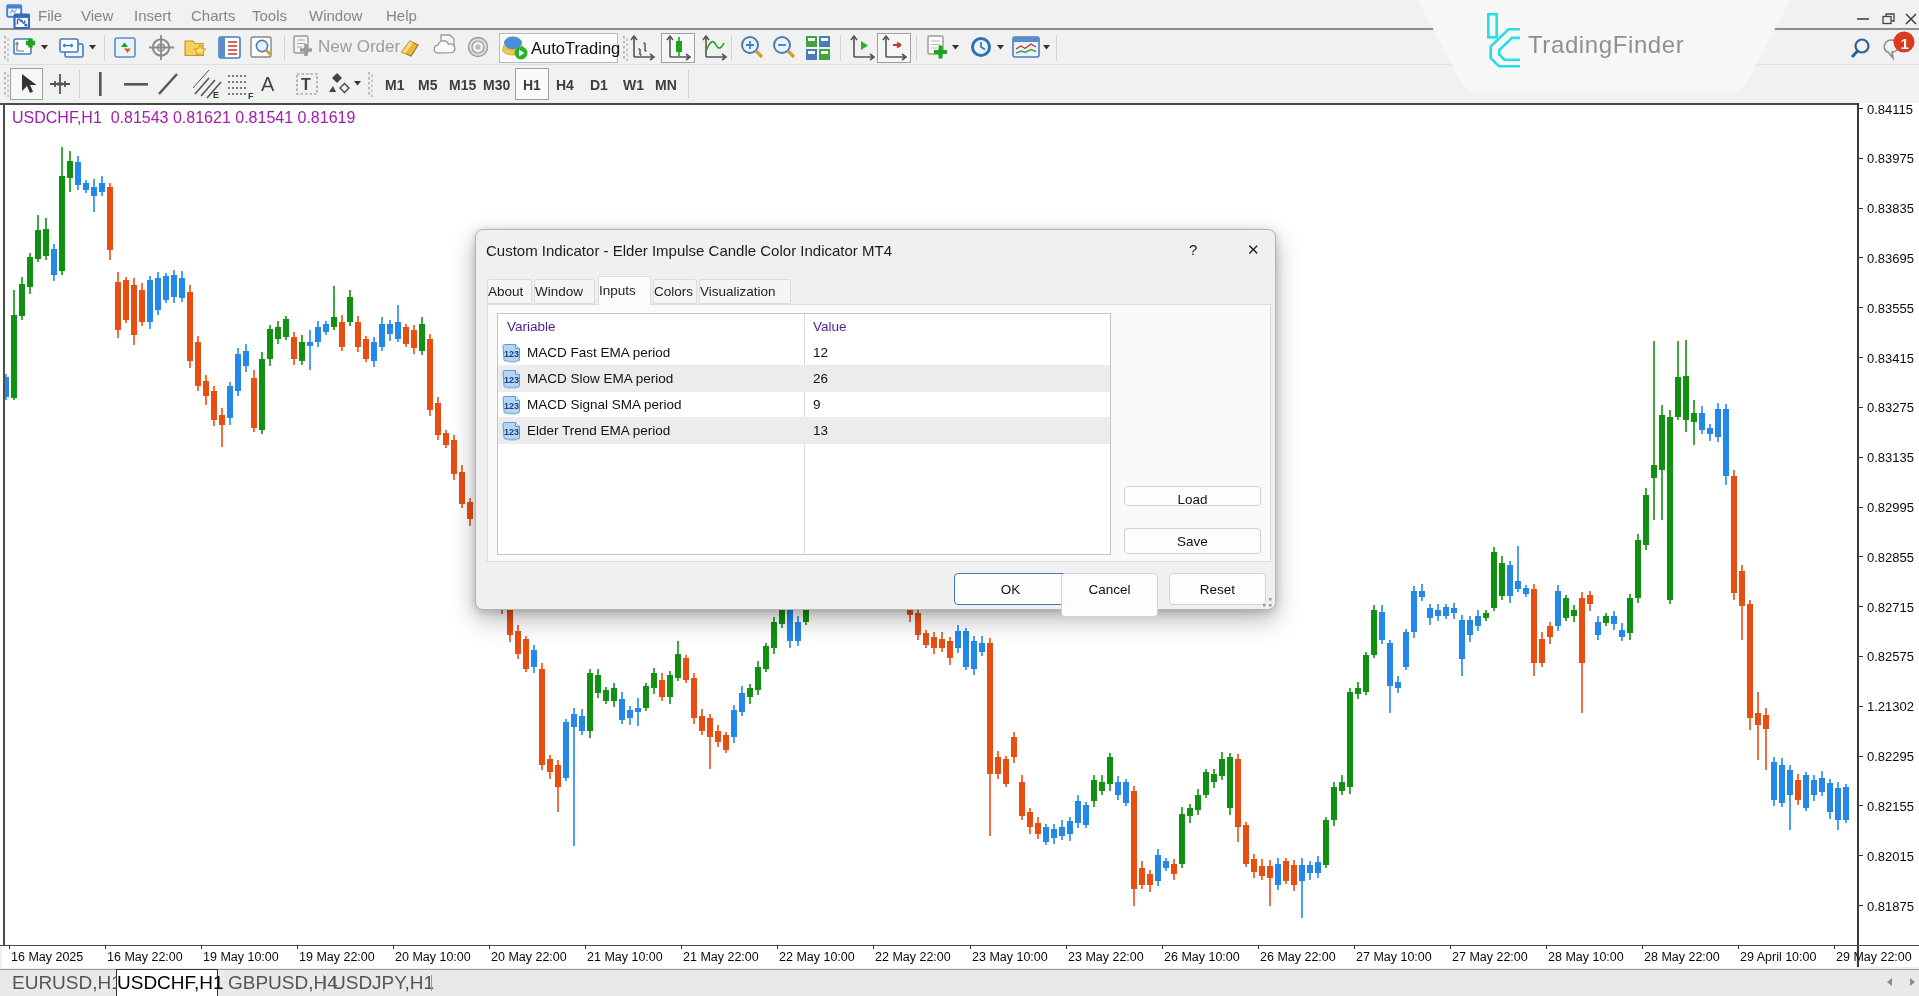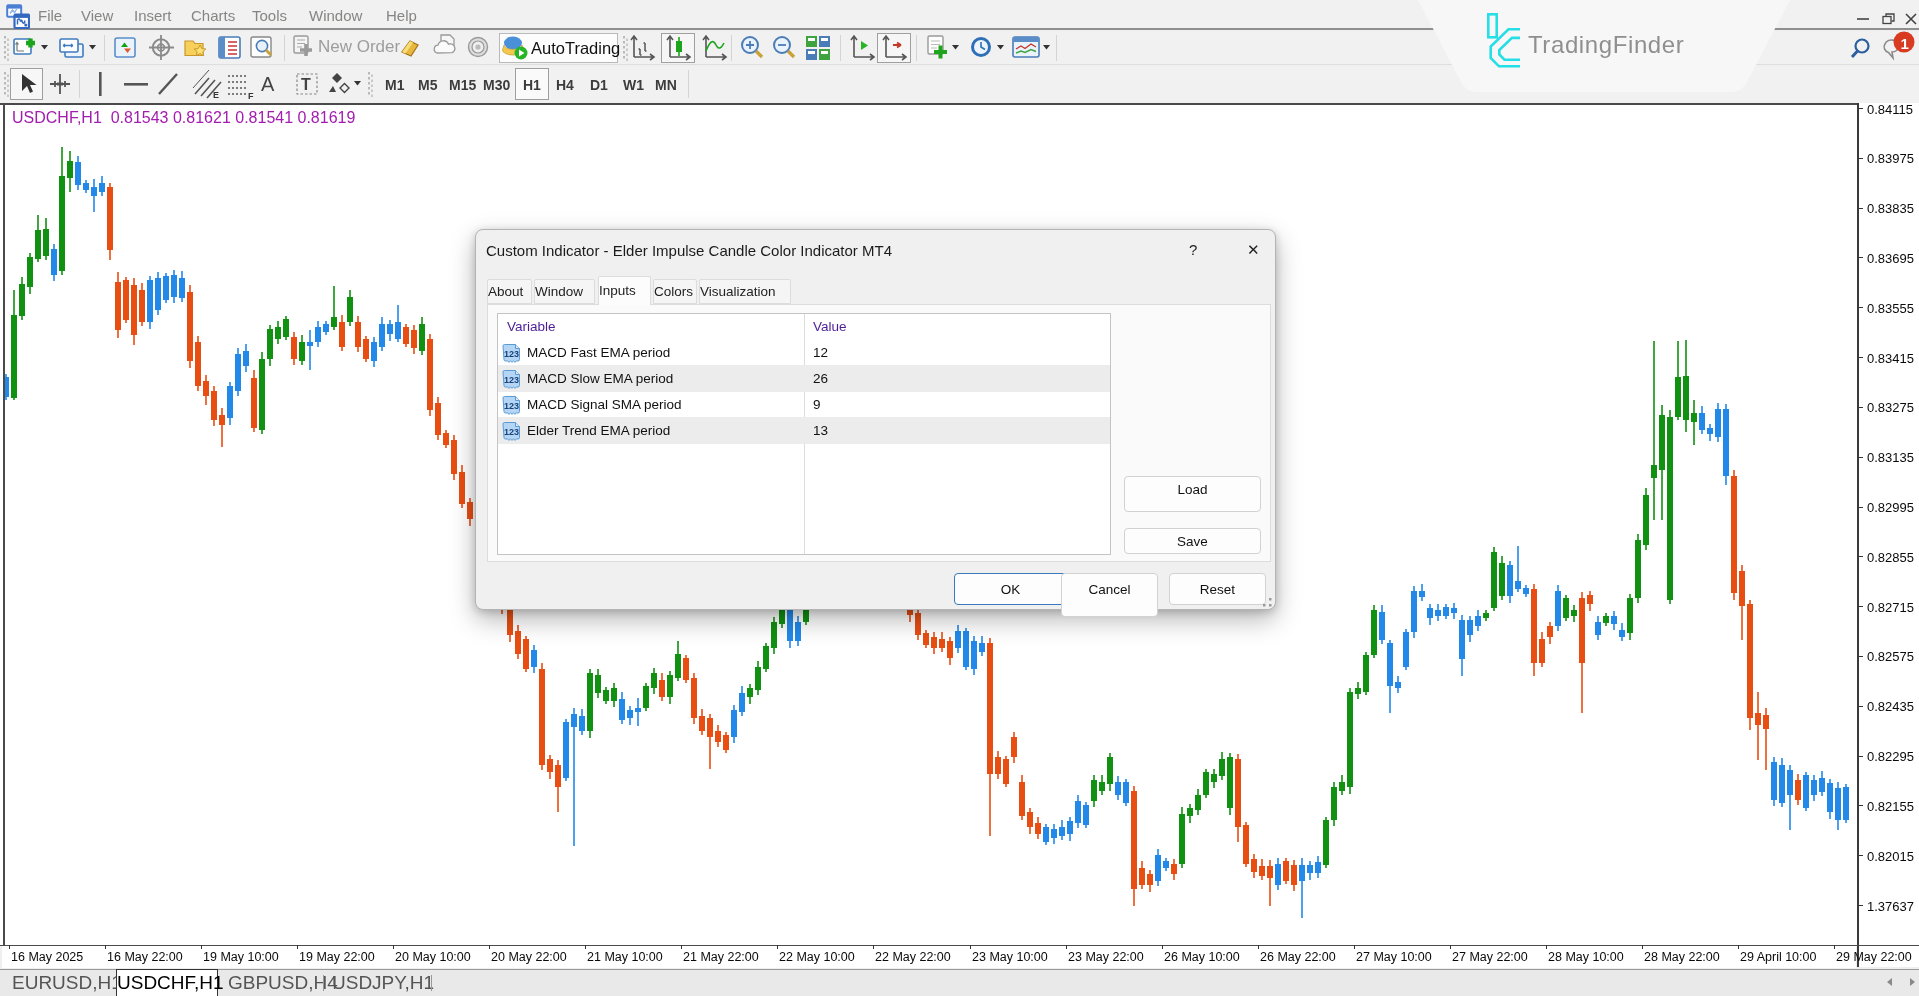--- a/index.html
+++ b/index.html
@@ -526,29 +526,29 @@
 <div class="pl" style="top:347.2px">0.83135</div>
 <div class="ptick" style="top:353.7px"></div>
 <div class="pl" style="top:397.0px">0.82995</div>
 <div class="ptick" style="top:403.5px"></div>
 <div class="pl" style="top:446.8px">0.82855</div>
 <div class="ptick" style="top:453.3px"></div>
 <div class="pl" style="top:496.6px">0.82715</div>
 <div class="ptick" style="top:503.1px"></div>
 <div class="pl" style="top:546.4px">0.82575</div>
 <div class="ptick" style="top:552.9px"></div>
-<div class="pl" style="top:596.2px">0.82435</div>
+<div class="pl" style="top:596.2px">1.21302</div>
 <div class="ptick" style="top:602.8px"></div>
 <div class="pl" style="top:646.1px">0.82295</div>
 <div class="ptick" style="top:652.6px"></div>
 <div class="pl" style="top:695.9px">0.82155</div>
 <div class="ptick" style="top:702.4px"></div>
 <div class="pl" style="top:745.7px">0.82015</div>
 <div class="ptick" style="top:752.2px"></div>
-<div class="pl" style="top:795.5px">1.37637</div>
+<div class="pl" style="top:795.5px">0.81875</div>
 <div class="ptick" style="top:802.0px"></div>
   </div>
 <div id="haxline"></div>
 <div id="lborder"></div>
 <div id="hax">
     <div class="tl" style="left:9px">16 May 2025</div>
 <div class="ttick" style="left:7px"></div>
 <div class="tl" style="left:105px">16 May 22:00</div>
 <div class="ttick" style="left:103px"></div>
 <div class="tl" style="left:201px">19 May 10:00</div>
@@ -879,21 +879,21 @@
 <path d="M13.5 .5 v4 h4" fill="#d8eafc" stroke="#5b9bd5" stroke-width="1"></path>
 <text x="2" y="12.5" font-size="9" font-weight="bold" fill="#17427a" font-family="Liberation Sans">123</text>
 </g>
           <g transform="translate(1,79)">
 <path d="M1 2 q0 -1.5 1.5 -1.5 h11 l4 4 v11 q0 1.5 -1.5 1.5 l-1.5 0 -1.5 1.3 -1.5 -1.3 -1.5 1.3 -1.5 -1.3 -1.5 1.3 -1.5 -1.3 -2 0 q-1.5 0 -1.5 -1.5 z" fill="#b5d5f5" stroke="#5b9bd5" stroke-width="1"></path>
 <path d="M13.5 .5 v4 h4" fill="#d8eafc" stroke="#5b9bd5" stroke-width="1"></path>
 <text x="2" y="12.5" font-size="9" font-weight="bold" fill="#17427a" font-family="Liberation Sans">123</text>
 </g>
       </svg>
     </div>
-    <div class="dbtn" style="left:636px;top:171px;width:137px;height:36px;line-height:25px">Load</div>
+    <div class="dbtn" style="left:636px;top:181px;width:137px;height:20px;line-height:25px">Load</div>
     <div class="dbtn" style="left:636px;top:223px;width:137px;height:26px;line-height:25px">Save</div>
   </div>
   <div class="dbtn ok" style="left:478px;top:343px;width:113px;height:32px;line-height:31px">OK</div>
   <div class="dbtn" style="left:585px;top:343px;width:97px;height:44px;line-height:31px">Cancel</div>
   <div class="dbtn" style="left:693px;top:343px;width:97px;height:32px;line-height:31px">Reset</div>
   <svg class="abs" style="left:787px;top:368px" width="10" height="10">
       <g fill="#9a9a9a">
   <rect x="6" y="0" width="2.5" height="2.5"></rect>
         <rect x="6" y="6" width="2.5" height="2.5"></rect>
         <rect x="0" y="6" width="2.5" height="2.5"></rect>

